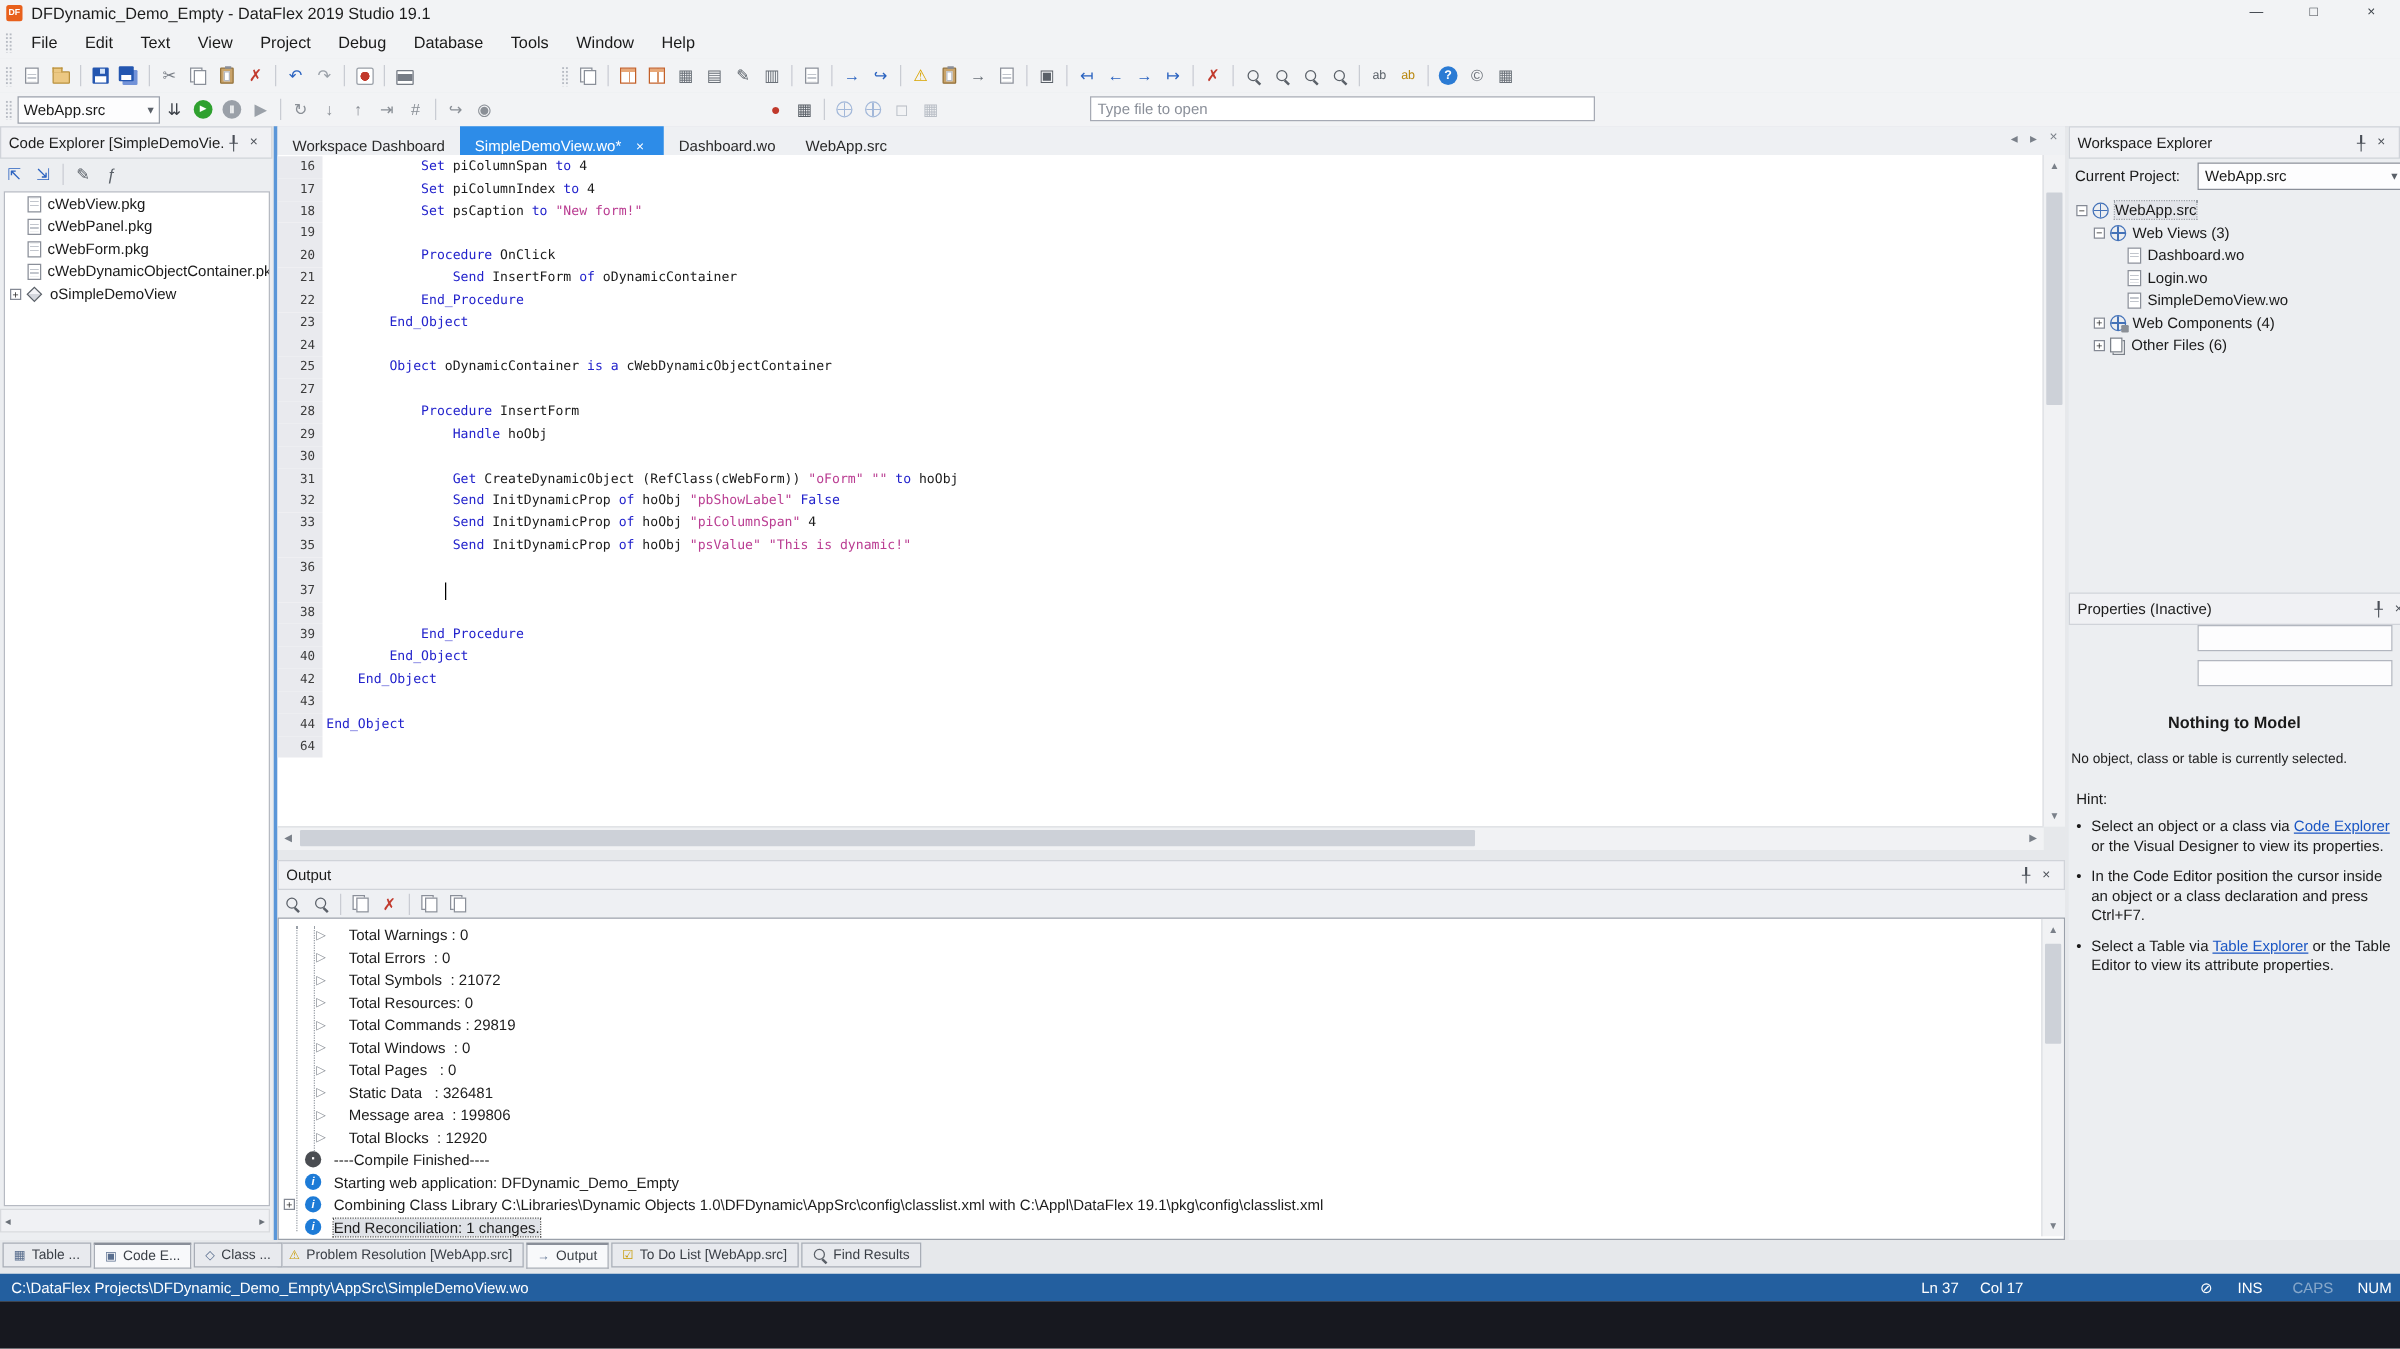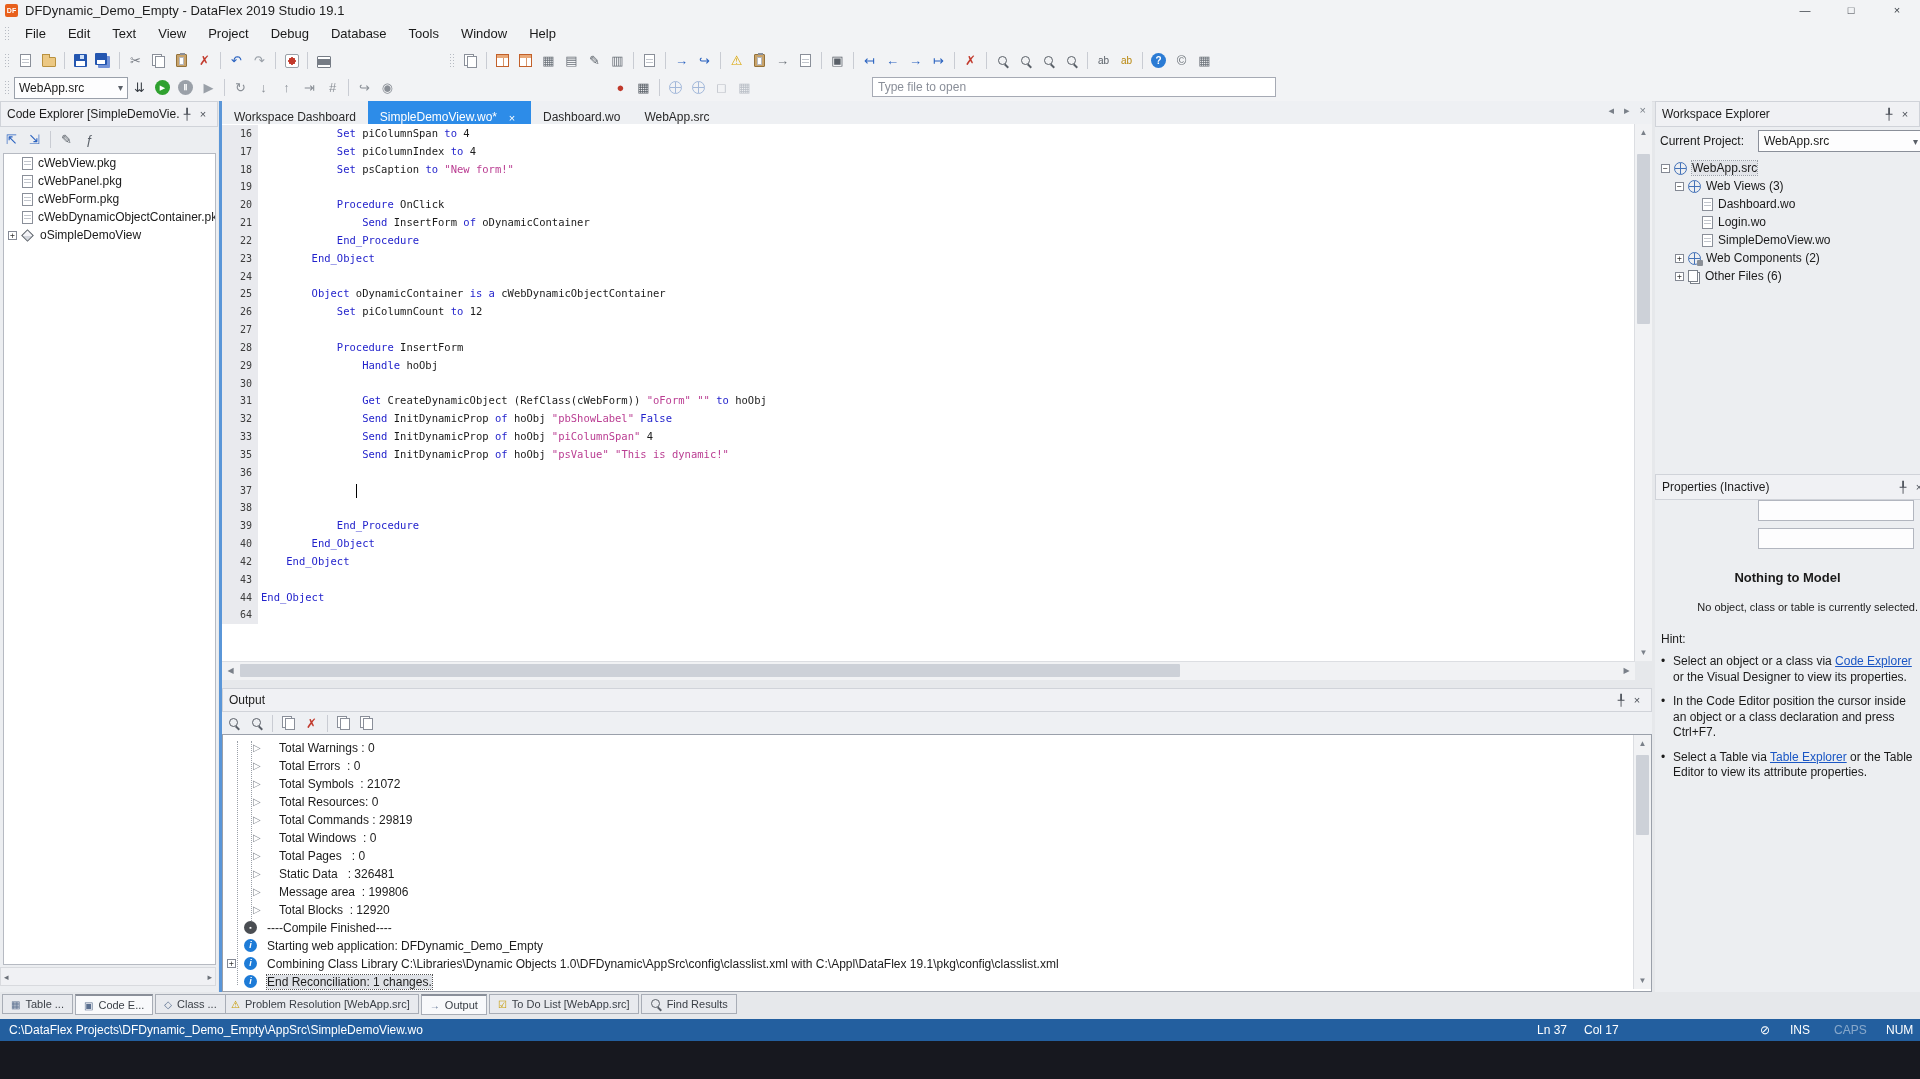--- a/index.html
+++ b/index.html
@@ -115,21 +115,21 @@
   .dtab .dticon{font-size:10px}
   
   #rightpanel{left:1655px;top:101px;width:265px;height:891px;background:#eceef1}
   #cp-label{position:absolute;left:5px;top:33px;font-size:12px}
   #cp-select{position:absolute;left:103px;top:29px;width:154px;height:20px;border:1px solid #8a8f99;background:#fdfdfe;display:flex;align-items:center;font-size:12px;padding:0 5px}
   #cp-select .pv{flex:1}
   #ws-tree{position:absolute;left:4px;top:58px;width:258px}
   #props-header{position:absolute;left:0;top:373px;width:265px}
   .pcombo{position:absolute;left:103px;width:154px;height:19px;border:1px solid #b2b6bf;background:#fdfdfe}
   #nothing-title{position:absolute;left:0;top:469px;width:265px;text-align:center;font-weight:bold;font-size:13px}
-  #nothing-msg{position:absolute;left:2px;top:500px;width:261px;text-align:right;font-size:11px;color:#1c1c1c}
+  #nothing-msg{position:absolute;left:2px;top:500px;width:261px;text-align:left;font-size:11px;color:#1c1c1c}
   #hint-label{position:absolute;left:6px;top:531px;font-size:12px}
   #hints{position:absolute;left:6px;top:553px;width:254px;font-size:12px;line-height:15.5px}
   .hint{display:flex;margin-bottom:9px}
   .hint .hb{width:12px;flex:none}
   .hlink{color:#1a56c4;text-decoration:underline}
   
   #statusbar{left:0;top:1019px;width:1920px;height:22px;background:var(--status);color:#fff;font-size:12px}
   #sb-path{position:absolute;left:9px;top:4px;white-space:nowrap}
   .sb-item{position:absolute;top:4px}
   #taskbar{left:0;top:1041px;width:1920px;height:38px;background:#17181f}
@@ -402,24 +402,20 @@
         </div>
         <div class="cl">
           <span class="ln">24</span>
           <span class="ct"></span>
         </div>
         <div class="cl">
           <span class="ln">25</span>
           <span class="ct"><span class="t-k">        Object </span><span class="t-i">oDynamicContainer </span><span class="t-k">is a </span><span class="t-i">cWebDynamicObjectContainer</span></span>
         </div>
         <div class="cl">
-          <span class="ln">26</span>
-          <span class="ct"><span class="t-k">            Set </span><span class="t-i">piColumnCount </span><span class="t-k">to </span><span class="t-n">12</span></span>
-        </div>
-        <div class="cl">
           <span class="ln">27</span>
           <span class="ct"></span>
         </div>
         <div class="cl">
           <span class="ln">28</span>
           <span class="ct"><span class="t-k">            Procedure </span><span class="t-i">InsertForm</span></span>
         </div>
         <div class="cl">
           <span class="ln">29</span>
           <span class="ct"><span class="t-k">                Handle </span><span class="t-i">hoObj</span></span>
@@ -621,21 +617,21 @@
       <div class="trow" style="padding-left: 30px;">
         <span style="width: 9px; flex: 0 0 auto;"></span>
         <span style="width: 4px; flex: 0 0 auto;"></span>
         <span class="ci ci-page" style="flex: 0 0 auto;"></span>
         <span class="tlabel">SimpleDemoView.wo</span>
       </div>
       <div class="trow" style="padding-left: 16px;">
         <span class="exp">+</span>
         <span style="width: 4px; flex: 0 0 auto;"></span>
         <span class="ci ci-globe ci-globegear" style="flex: 0 0 auto;"></span>
-        <span class="tlabel">Web Components (2)</span>
+        <span class="tlabel">Web Components (4)</span>
       </div>
       <div class="trow" style="padding-left: 16px;">
         <span class="exp">+</span>
         <span style="width: 4px; flex: 0 0 auto;"></span>
         <span class="ci ci-pages" style="flex: 0 0 auto;"></span>
         <span class="tlabel">Other Files (6)</span>
       </div>
     </div>
 
   <div id="props-header" class="panel-header">

